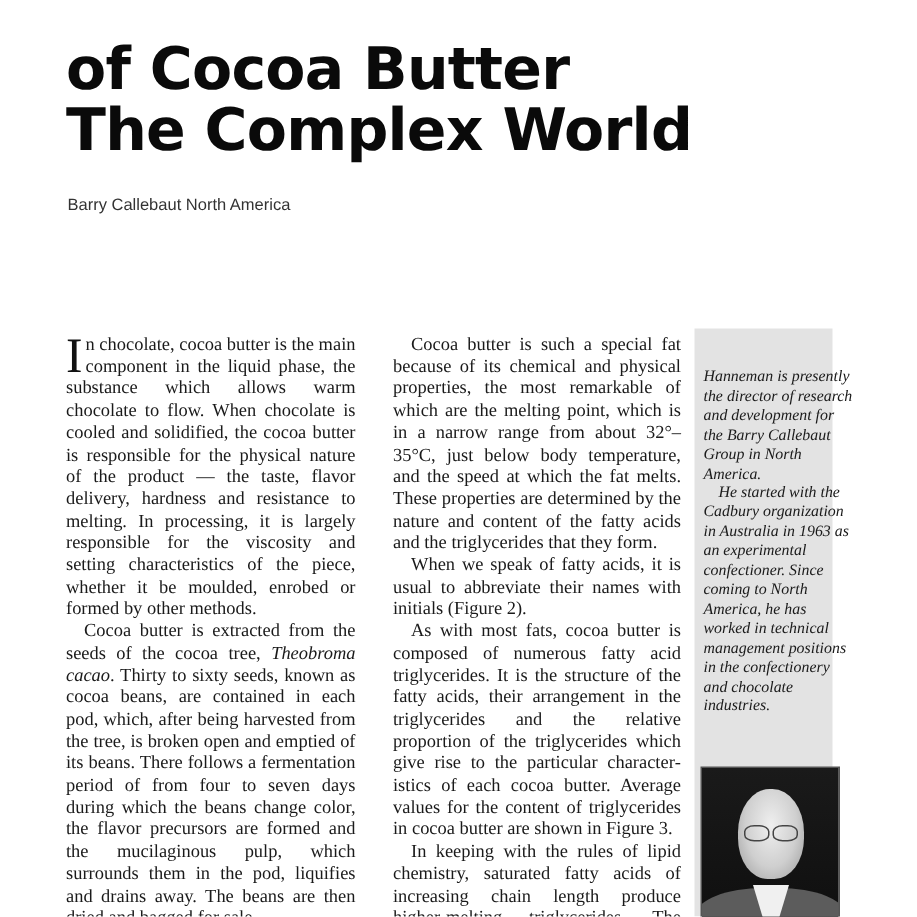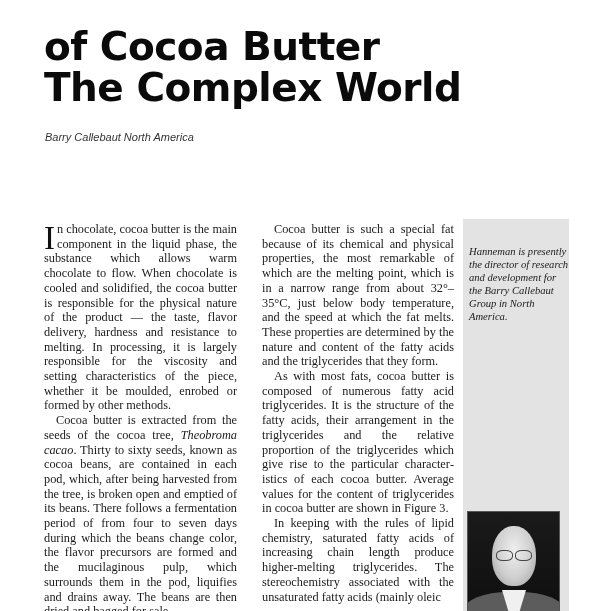--- a/index.html
+++ b/index.html
@@ -36,21 +36,20 @@
   .author-name {
     font-family: "Liberation Serif", serif;
     font-weight: bold;
     font-style: italic;
     font-size: 13px;
     line-height: 15px;
     color: #111;
   }
   .author-affil {
     font-family: "Liberation Sans", sans-serif;
-    font-style: italic;
     font-size: 11px;
     line-height: 14px;
     color: #333;
   }
   .col {
     position: absolute;
     top: 222px;
     font-family: "Liberation Serif", serif;
     font-size: 12.3px;
     line-height: 14.7px;
@@ -70,21 +69,21 @@
     font-size: 33px;
     line-height: 26px;
     margin: 3px 2px 0 0;
     font-family: "Liberation Serif", serif;
     color: #111;
   }
   .sidebar {
     position: absolute;
     left: 463px;
     top: 219px;
-    width: 106px;
+    width: 92px;
     height: 392px;
     background: #e3e3e3;
     text-decoration: underline;
   }
   .sidebar-text {
     position: absolute;
     left: 6px;
     top: 27px;
     width: 100px;
     font-family: "Liberation Serif", serif;
@@ -159,27 +158,29 @@
 </div>
 
 <div class="col col1">
   <p class="first"><span class="dropcap">I</span><span>n chocolate, cocoa butter is the main component in the liquid phase, the sub­stance which allows warm chocolate to flow. When chocolate is cooled and solidified, the cocoa butter is responsible for the phys­ical nature of the product — the taste, flavor delivery, hardness and resistance to melt­ing. In processing, it is largely responsible for the viscosity and setting characteristics of the piece, whether it be moulded, enrobed or formed by other methods.</span></p>
   <p><span>Cocoa butter is extracted from the seeds of the cocoa tree, </span><em>Theobroma cacao</em><span>. Thirty to sixty seeds, known as cocoa beans, are contained in each pod, which, after being harvested from the tree, is broken open and emptied of its beans. There follows a fermentation period of from four to seven days during which the beans change color, the flavor precursors are formed and the mucilaginous pulp, which surrounds them in the pod, liquifies and drains away. The beans are then dried and bagged for sale.</span></p>
 
 </div>
 
 <div class="col col2">
   <p>Cocoa butter is such a special fat because of its chemical and physical properties, the most remarkable of which are the melting point, which is in a narrow range from about 32°–35°C, just below body tempera­ture, and the speed at which the fat melts. These properties are determined by the nature and content of the fatty acids and the triglycerides that they form.</p>
+  <p>When we speak of fatty acids, it is usual to abbreviate their names with initials (Figure 2).</p>
   <p>As with most fats, cocoa butter is com­posed of numerous fatty acid triglycerides. It is the structure of the fatty acids, their arrangement in the triglycerides and the relative proportion of the triglycerides which give rise to the particular character­istics of each cocoa butter. Average values for the content of triglycerides in cocoa butter are shown in Figure 3.</p>
   <p>In keeping with the rules of lipid chem­istry, saturated fatty acids of increasing chain length produce higher-melting triglyc­erides. The stereochemistry associated with the unsaturated fatty acids (mainly oleic</p>
 </div>
 
 <aside class="sidebar">
   <div class="sidebar-text">
     <p>Hanneman is presently the direc­tor of research and development for the Barry Callebaut Group in North America.</p>
+    <p>He started with the Cadbury organi­zation in Australia in 1963 as an exper­imental confec­tioner. Since coming to North America, he has worked in technical manage­ment positions in the confectionery and chocolate industries.</p>
   </div>
   <div class="photo" title="Portrait photo of Edward Hanneman">
     <div class="bg"></div>
     <div class="face"></div>
     <div class="glasses"></div>
     <div class="suit"></div>
     <div class="collar"></div>
   </div>
 </aside>
 

